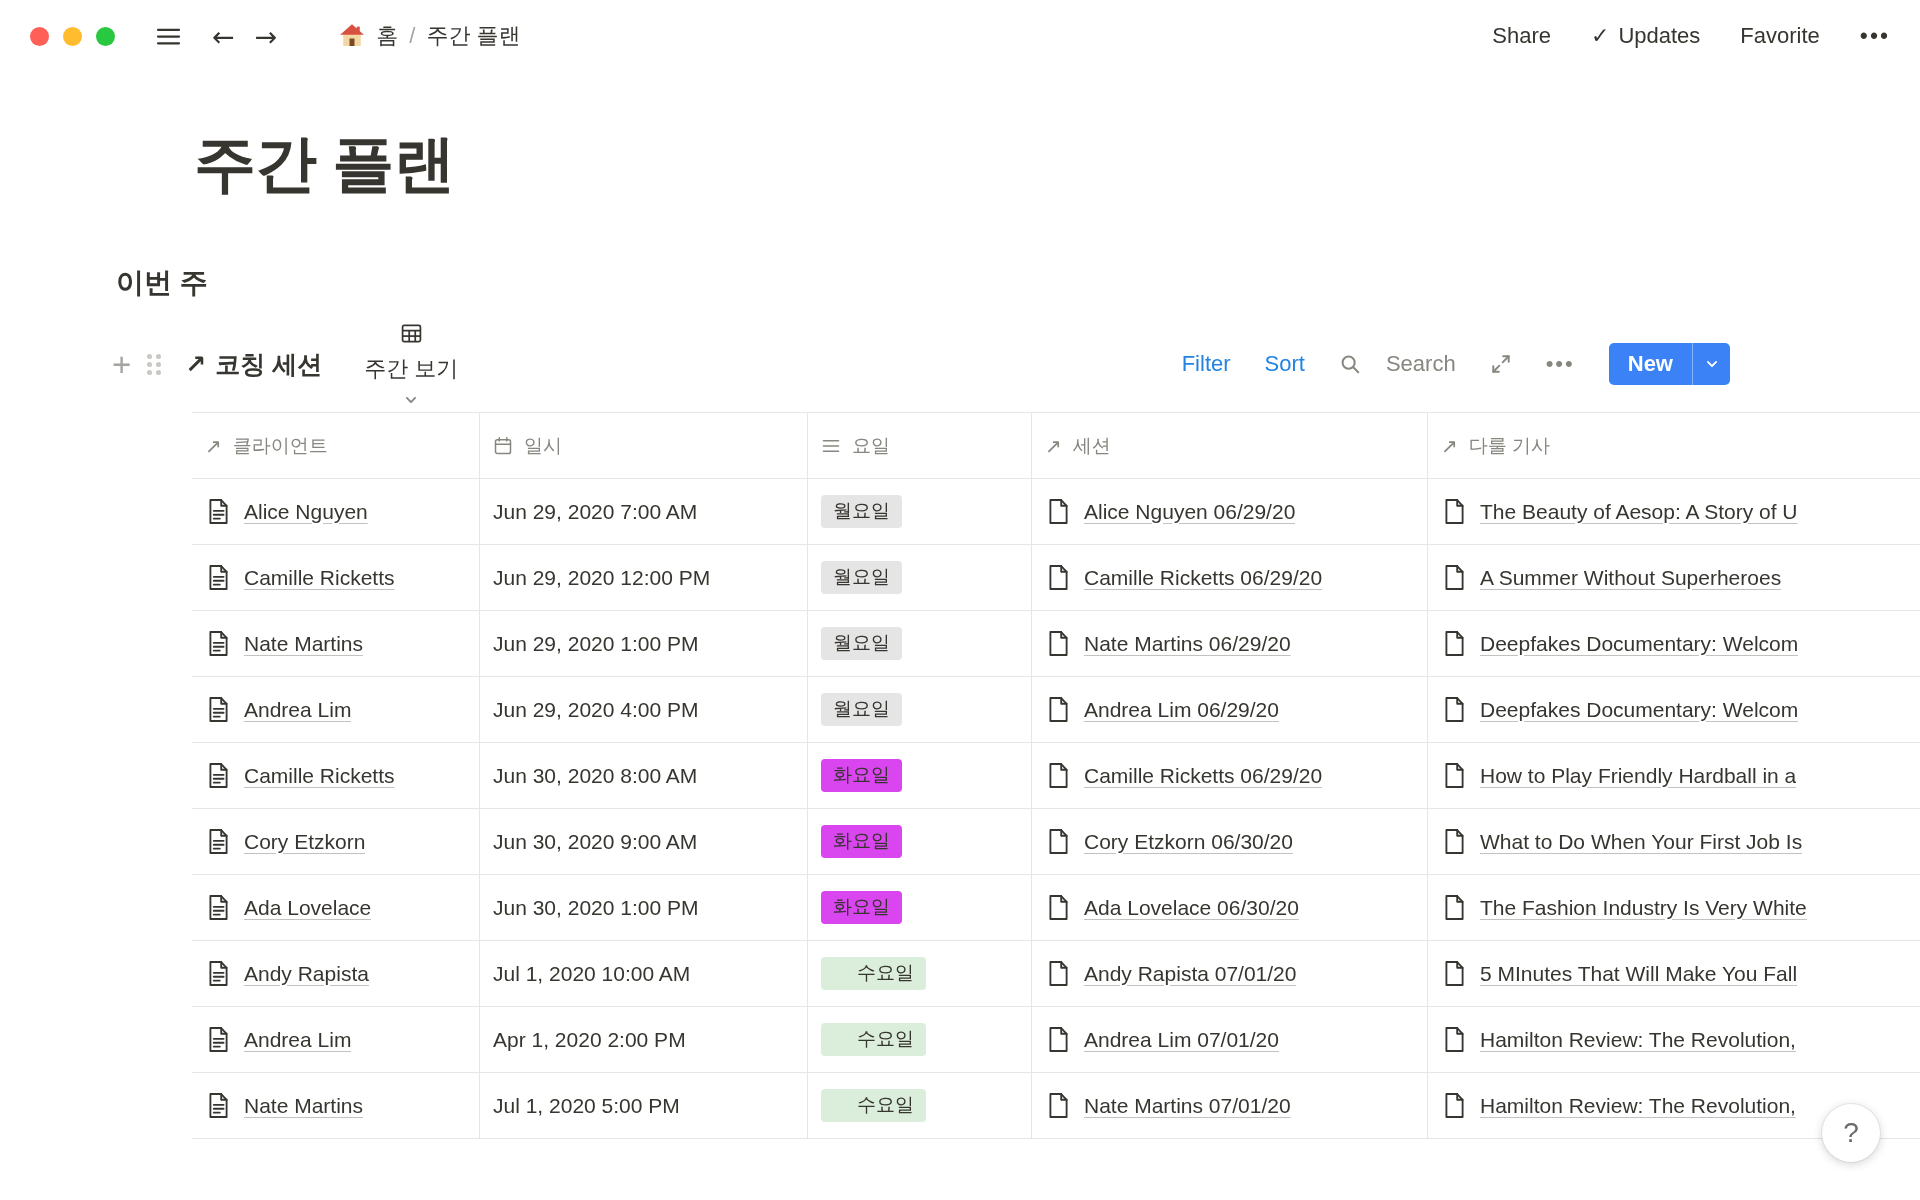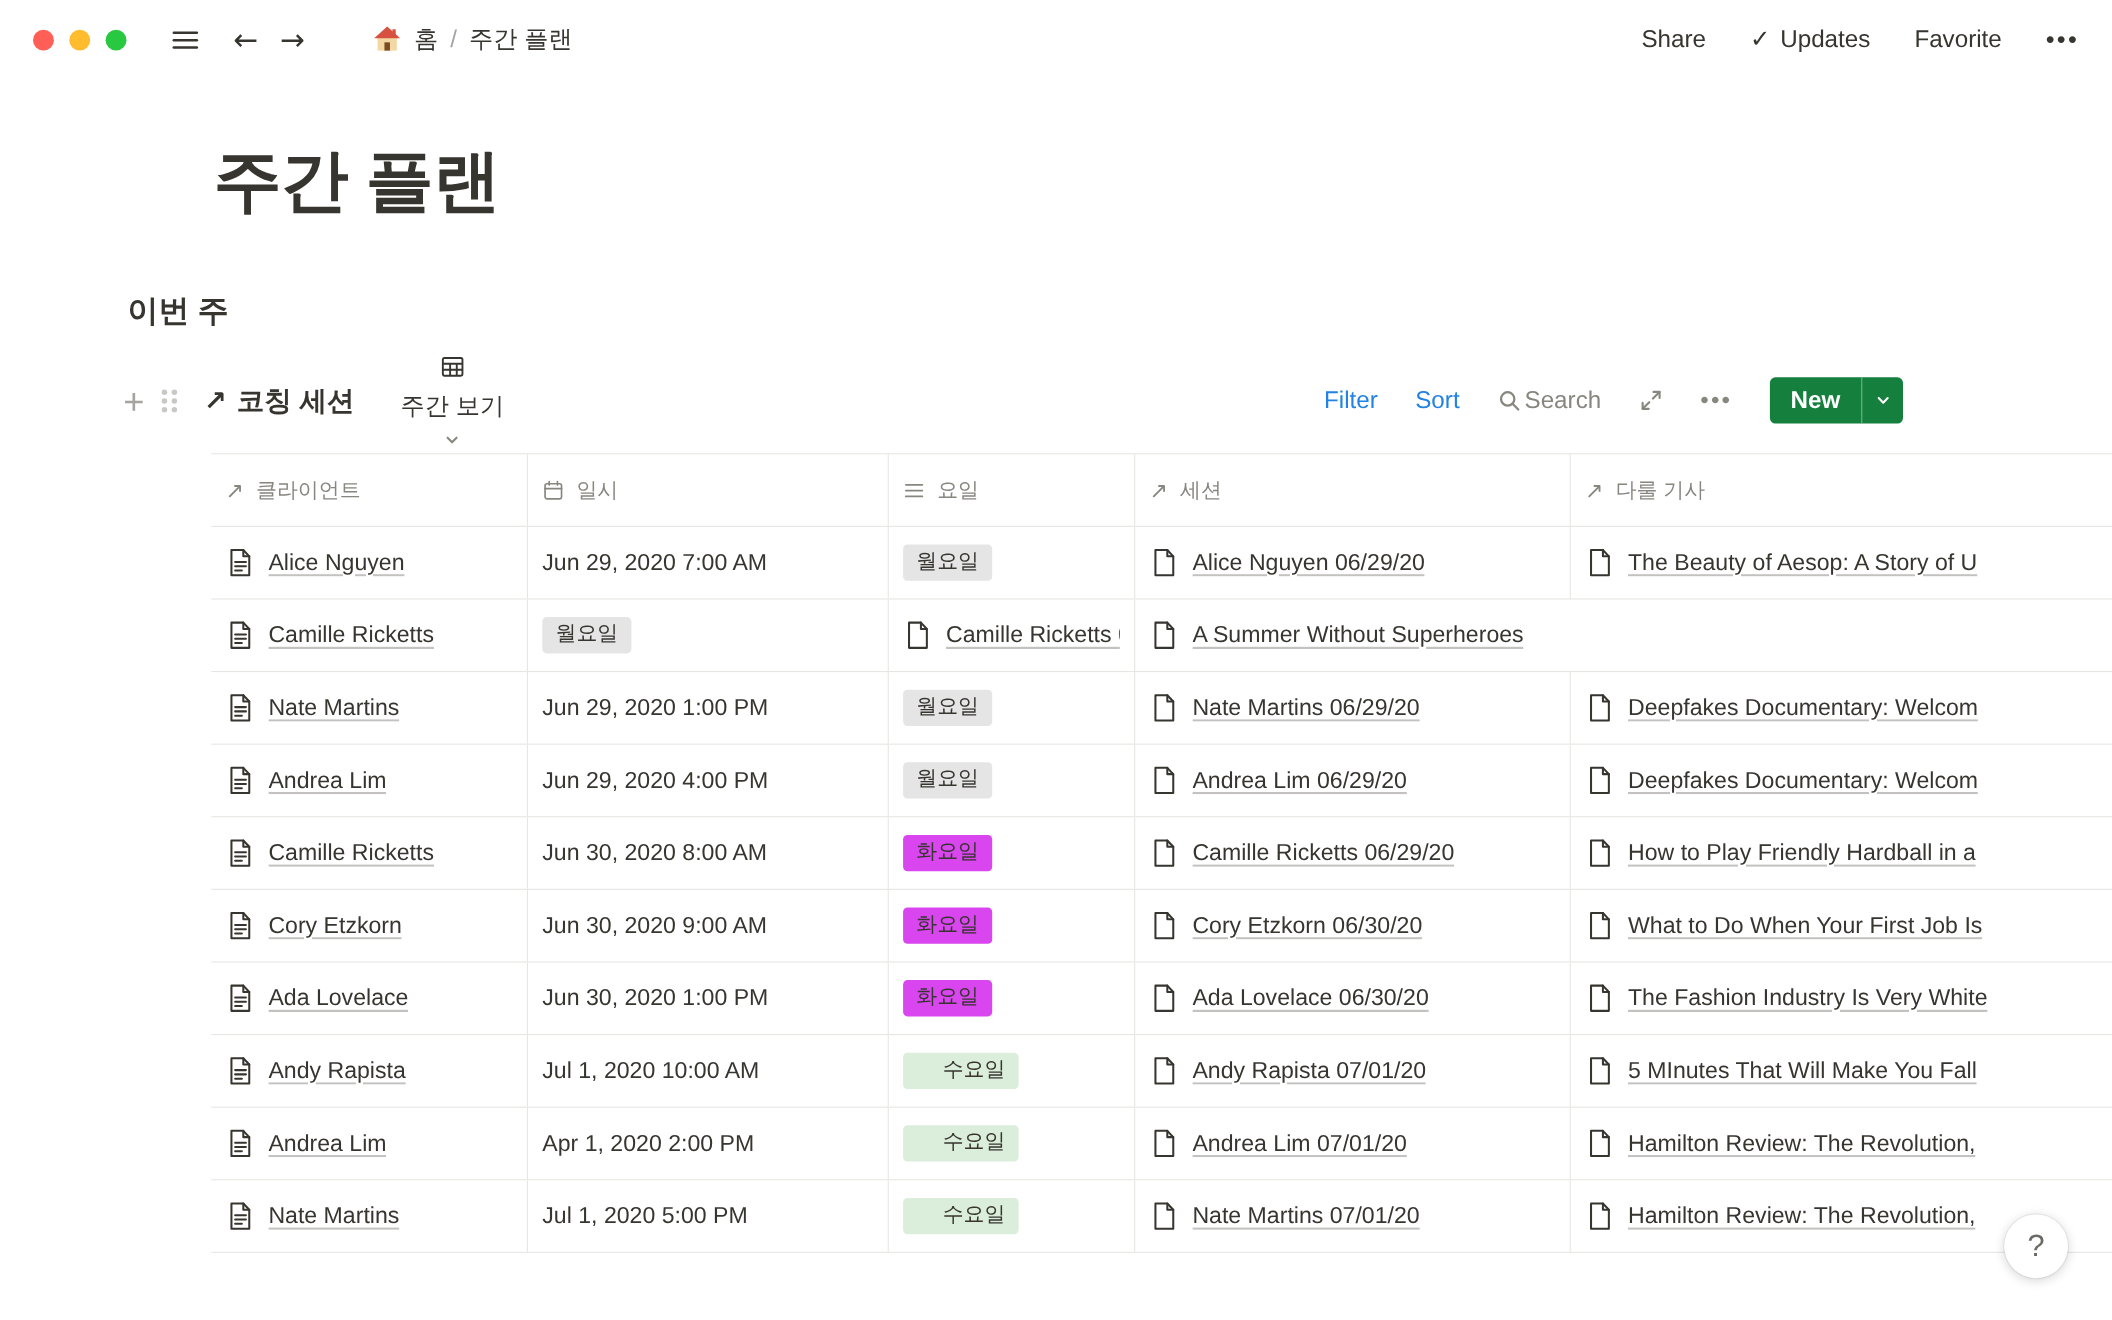--- a/index.html
+++ b/index.html
@@ -35,24 +35,24 @@
   .plus { font-size:33px; color:#A5A4A1; line-height:1; cursor:pointer; }
   .drag { display:grid; grid-template-columns:repeat(2,5px); grid-auto-rows:5px; gap:3px 4px; margin-left:16px; cursor:grab; }
   .drag i { background:#C9C8C5; border-radius:50%; }
   .coll-title { display:flex; align-items:center; gap:9px; margin-left:24px; font-size:25px; font-weight:700; cursor:pointer; }
   .rel-arrow { font-family:"DejaVu Sans",sans-serif; }
   .view-switch { display:flex; align-items:center; gap:9px; margin-left:42px; font-size:22px; cursor:pointer;flex-direction:column; }
   .view-switch .grid-ic { width:23px; height:23px; color:#37352F; }
   .chev { width:14px; height:14px; color:#87867F; }
   .ctoolbar-right { margin-left:auto; display:flex; align-items:center; gap:34px; font-size:22px; }
   .blue-link { color:#2383E2; cursor:pointer; }
-  .search-group { display:flex; align-items:center; gap:3px; color:#87867F; cursor:pointer; }
+  .search-group { display:flex; align-items:center; gap:25px; color:#87867F; cursor:pointer; }
   .search-ic, .expand-ic { width:22px; height:22px; color:#87867F; cursor:pointer; }
   .grey-dots { color:#87867F; font-size:22px; letter-spacing:2px; cursor:pointer; }
-  .new-btn { display:flex; align-items:stretch; background:#15803d; color:#fff; border-radius:5px; overflow:hidden; height:42px; cursor:pointer; }
+  .new-btn { display:flex; align-items:stretch; background:#3b82f6; color:#fff; border-radius:5px; overflow:hidden; height:42px; cursor:pointer; }
   .new-btn .new-label { display:flex; align-items:center; padding:0 19px; font-size:22px; font-weight:700; }
   .new-btn .new-caret { width:38px; display:flex; align-items:center; justify-content:center; border-left:1px solid rgba(255,255,255,0.4); }
   .new-btn .new-caret .chev { color:#fff; }
 
   
   .dbtable { margin:24px 0 0 192px; width:1728px; border-top:1px solid #E7E6E3; }
   .thead, .trow { display:grid; grid-template-columns:288px 328px 224px 396px 492px; border-bottom:1px solid #E7E6E3; }
   .hcell, .cell { display:flex; align-items:center; padding:0 13px; border-right:1px solid #E7E6E3; overflow:hidden; white-space:nowrap; }
   .hcell:last-child, .cell:last-child { border-right:none; }
   .thead { height:66px; color:#87867F; font-size:19px; }
@@ -294,20 +294,23 @@
   <div class="trow">
     <div class="cell">
       <span class="picon">
           <svg class="ic">
             <use href="#i-page-text"></use>
           </svg>
         </span>
       <span class="link">Camille Ricketts</span>
     </div>
     <div class="cell">
+        <span>Jun 29, 2020 12:00 PM</span>
+      </div>
+    <div class="cell">
         <span class="tag" data-color="pink">월요일</span>
       </div>
     <div class="cell">
       <span class="picon">
           <svg class="ic">
             <use href="#i-page"></use>
           </svg>
         </span>
       <span class="link">Camille Ricketts 06/29/20</span>
     </div>

